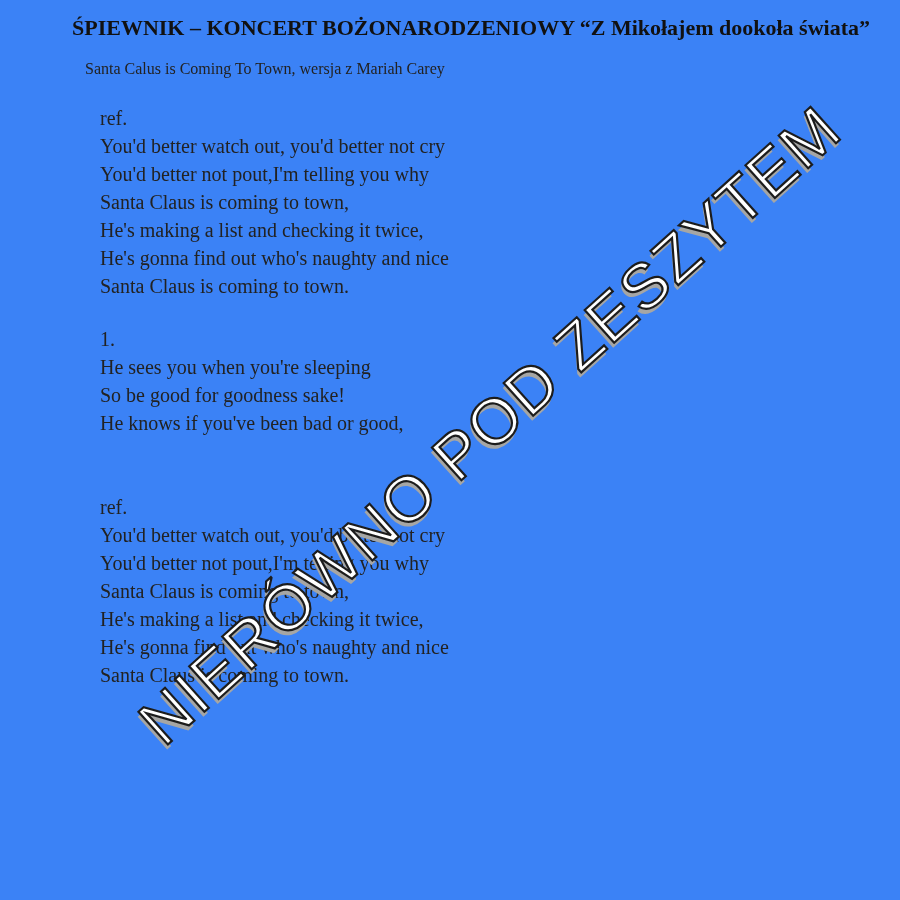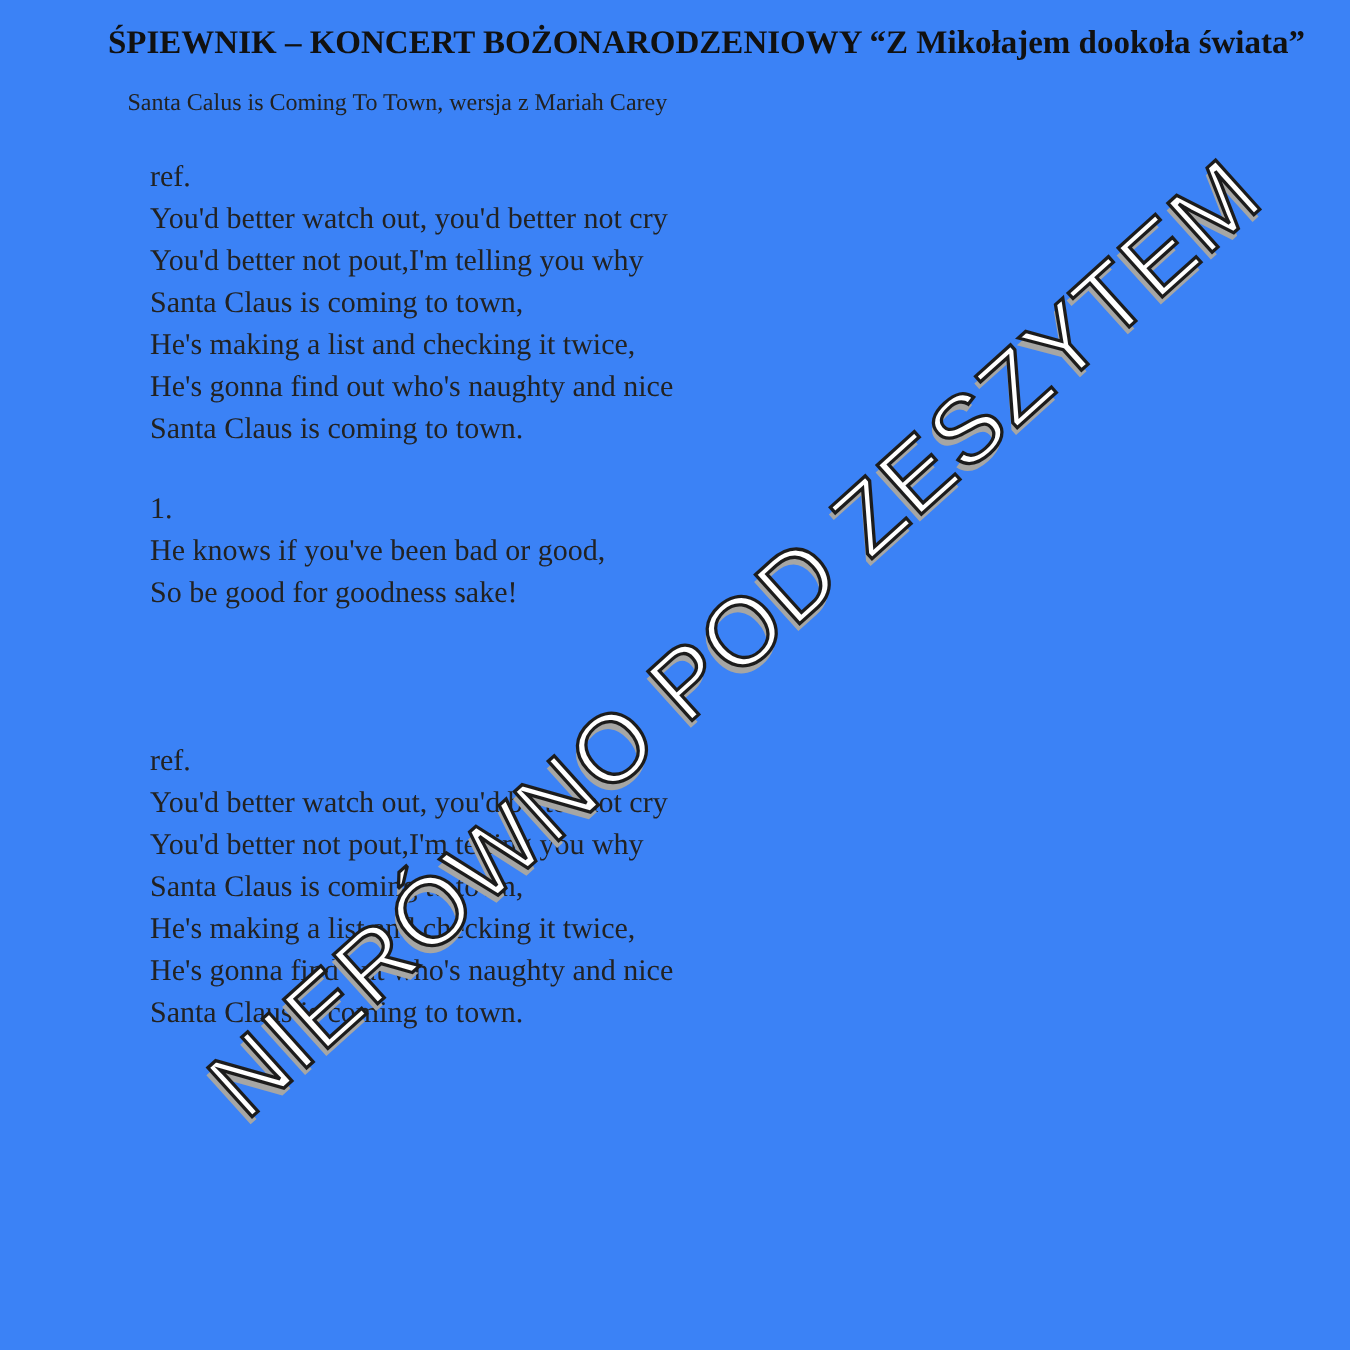--- a/index.html
+++ b/index.html
@@ -74,22 +74,23 @@
     <div>You'd better watch out, you'd better not cry</div>
     <div>You'd better not pout,I'm telling you why</div>
     <div>Santa Claus is coming to town,</div>
     <div>He's making a list and checking it twice,</div>
     <div>He's gonna find out who's naughty and nice</div>
     <div>Santa Claus is coming to town.</div>
   </div>
 
   <div class="stanza stanza-2">
     <div>1.</div>
+    <div>He sees you when you're sleeping</div>
+    <div>So be good for goodness sake!</div>
     <div>He knows if you've been bad or good,</div>
-    <div>So be good for goodness sake!</div>
   </div>
 
   <div class="stanza stanza-3">
     <div>ref.</div>
     <div>You'd better watch out, you'd better not cry</div>
     <div>You'd better not pout,I'm telling you why</div>
     <div>Santa Claus is coming to town,</div>
     <div>He's making a list and checking it twice,</div>
     <div>He's gonna find out who's naughty and nice</div>
     <div>Santa Claus is coming to town.</div>

